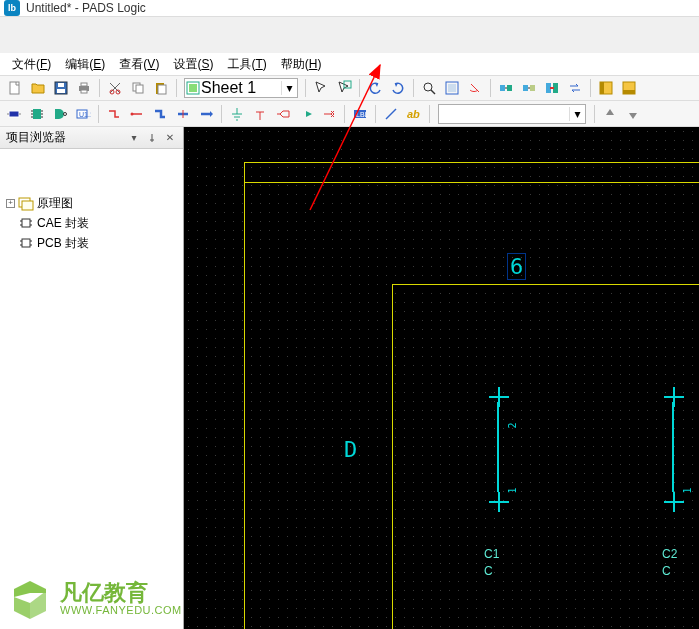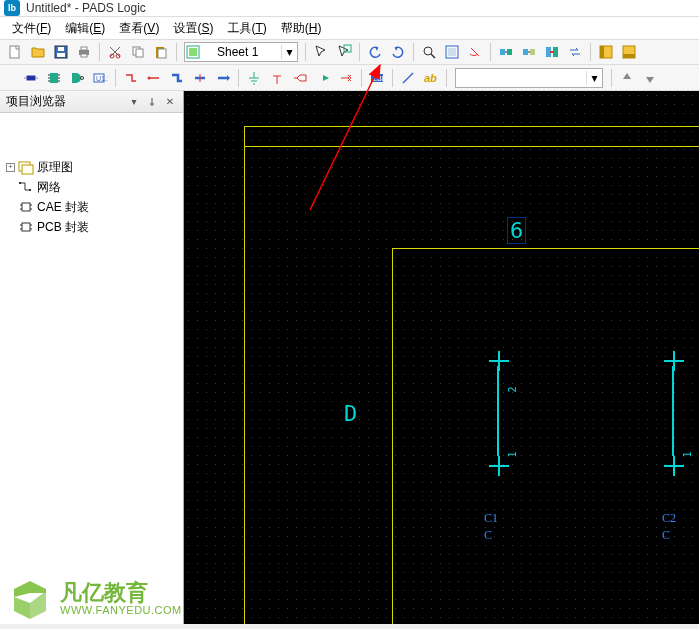--- a/index.html
+++ b/index.html
@@ -2,34 +2,34 @@
 <html><head>
 <meta charset="utf-8">
 <style>
   * { box-sizing: border-box; margin: 0; padding: 0; }
   body { font-family: "Microsoft YaHei", Arial, sans-serif; font-size: 12px; background: #f0f0f0; width: 699px; height: 629px; overflow: hidden; position: relative; }
   
   .titlebar { background: #fff; height: 17px; display: flex; align-items: center; padding: 0 4px; border-bottom: 1px solid #ddd; }
   .titlebar .app-icon { width: 16px; height: 16px; background: #0a84c1; border-radius: 3px; margin-right: 6px; display:flex; align-items:center; justify-content:center; color:#fff; font-size:9px; font-weight:bold;}
   .titlebar .title { color: #333; }
   
-  .menubar { background: #fff; height: 22px; display: flex; align-items: center; padding: 0 6px; gap: 2px; }
+  .menubar { background: #fff; height: 22px; display: flex; align-items: center; padding: 0 6px; gap: 2px; margin-top: 36px; }
   .menubar .menu-item { padding: 2px 6px; cursor: pointer; }
   .menubar .mnemonic { text-decoration: underline; }
   
   .toolbar { background: #f6f6f6; height: 26px; display: flex; align-items: center; padding: 0 4px; gap: 1px; border-bottom: 1px solid #ddd; border-top: 1px solid #ddd;}
   .tbtn { width: 22px; height: 22px; display: flex; align-items: center; justify-content: center; cursor: pointer; border: 1px solid transparent; }
   .sep { width: 1px; height: 18px; background: #ccc; margin: 0 3px; }
   
   .sheet-select { display: inline-flex; align-items: center; height: 20px; border: 1px solid #adadad; background: #fff; margin: 0 3px; }
   .sheet-select .icon { width:16px; height:16px; display:flex;align-items:center;justify-content:center;}
-  .sheet-select input { border: none; outline: none; width: 80px; padding: 0 16px; font-size: 12px; }
+  .sheet-select input { border: none; outline: none; width: 80px; padding: 0 0; font-size: 16px; }
   .sheet-select .dd { width: 16px; text-align: center; border-left:1px solid #ddd; cursor:pointer;}
   
-  .toolbar2 { background: #f6f6f6; height: 26px; display: flex; align-items: center; padding: 0 20px; gap: 1px; border-bottom: 1px solid #ddd;}
+  .toolbar2 { background: #f6f6f6; height: 26px; display: flex; align-items: center; padding: 0 3px; gap: 1px; border-bottom: 1px solid #ddd;}
   
   .name-box { display:inline-flex; align-items:center; border:1px solid #adadad; background:#fff; height:20px; margin:0 4px;}
   .name-box input { border:none; outline:none; width:130px; padding:0 4px; font-size:12px;}
   .name-box .dd { width:16px; text-align:center; border-left:1px solid #ddd; cursor:pointer;}
   
   .workspace { display: flex; height: calc(629px - 22px - 22px - 26px - 26px); }
   
   .panel { width: 184px; background: #fff; border-right: 1px solid #aaa; display:flex; flex-direction:column;gap:40px;}
   .panel-header { background: linear-gradient(#f7f7f7,#e9e9e9); height: 22px; display: flex; align-items: center; padding: 0 6px; border-bottom: 1px solid #ccc; font-weight:normal;}
   .panel-header .spacer { flex: 1; }
@@ -40,21 +40,21 @@
   .tree-toggle { width:9px; height:9px; border:1px solid #888; display:flex;align-items:center;justify-content:center;font-size:8px; line-height:1; color:#555; background:#fff;}
   .tree-toggle.none { border:none; background:transparent;}
   .tree-icon { width:16px; height:14px; display:flex;align-items:center;justify-content:center;}
   
   .canvas { flex: 1; background: #000; position: relative; overflow: hidden; }
   .grid { position:absolute; inset:0; background-image: radial-gradient(#3a3a3a 0.5px, transparent 0.5px); background-size: 9px 9px; }
   .frame-outer { position:absolute; left:60px; top:35px; width:500px; height:520px; border-left:1px solid #d9d900; border-top:1px solid #d9d900;}
   .frame-outer2 { position:absolute; left:60px; top:55px; width:500px; height:500px; border-top:1px solid #d9d900;}
   .frame-inner { position:absolute; left:208px; top:157px; width:400px; height:400px; border-left:1px solid #d9d900; border-top:1px solid #d9d900;}
   .canvas-text { position:absolute; font-family: monospace; font-size: 22px; color: #00d8d8; }
-  .refdes { position:absolute; font-family: Liberation Serif, serif; font-size: 12px; color: #3b82f6;}
+  .refdes { position:absolute; font-family: Liberation Sans, sans-serif; font-size: 12px; color: #5eead4;}
   .comp-cross { position:absolute; width:20px; height:20px;}
   .comp-cross::before,.comp-cross::after{content:"";position:absolute;background:#00d8d8;}
   .comp-cross::before{left:9px;top:0;width:2px;height:20px;}
   .comp-cross::after{top:9px;left:0;height:2px;width:20px;}
   .small-num { position:absolute; color:#00d8d8; font-size:10px; font-family:monospace; transform:rotate(-90deg);}
   
   .arrow-overlay { position:absolute; pointer-events:none; }
   
   .watermark { position:absolute; left:8px; bottom:8px; display:flex; align-items:center; gap:8px; opacity:0.92;}
   .watermark .logo {width:44px;height:44px; position:relative;}
@@ -370,31 +370,20 @@
     <div class="tree">
       <div class="tree-item">
         <span class="tree-toggle">+</span>
         <span class="tree-icon">
             <svg class="ic" viewBox="0 0 16 16">
               <rect x="1" y="3" width="11" height="9" fill="#fff" stroke="#b90"></rect>
               <rect x="4" y="6" width="11" height="9" fill="#ffe" stroke="#b90"></rect>
             </svg>
           </span>
         <span>原理图</span>
-      </div>
-      <div class="tree-item">
-        <span class="tree-toggle none"></span>
-        <span class="tree-icon">
-            <svg class="ic" viewBox="0 0 16 16">
-              <path d="M2 4h5v7h5" stroke="#333" fill="none"></path>
-              <rect x="1" y="3" width="2" height="2" fill="#333"></rect>
-              <rect x="11" y="10" width="2" height="2" fill="#333"></rect>
-            </svg>
-          </span>
-        <span>网络</span>
       </div>
       <div class="tree-item">
         <span class="tree-toggle none"></span>
         <span class="tree-icon">
             <svg class="ic" viewBox="0 0 16 16">
               <rect x="4" y="4" width="8" height="8" fill="none" stroke="#333"></rect>
               <line x1="2" y1="6" x2="4" y2="6" stroke="#333"></line>
               <line x1="2" y1="10" x2="4" y2="10" stroke="#333"></line>
               <line x1="12" y1="6" x2="14" y2="6" stroke="#333"></line>
               <line x1="12" y1="10" x2="14" y2="10" stroke="#333"></line>

